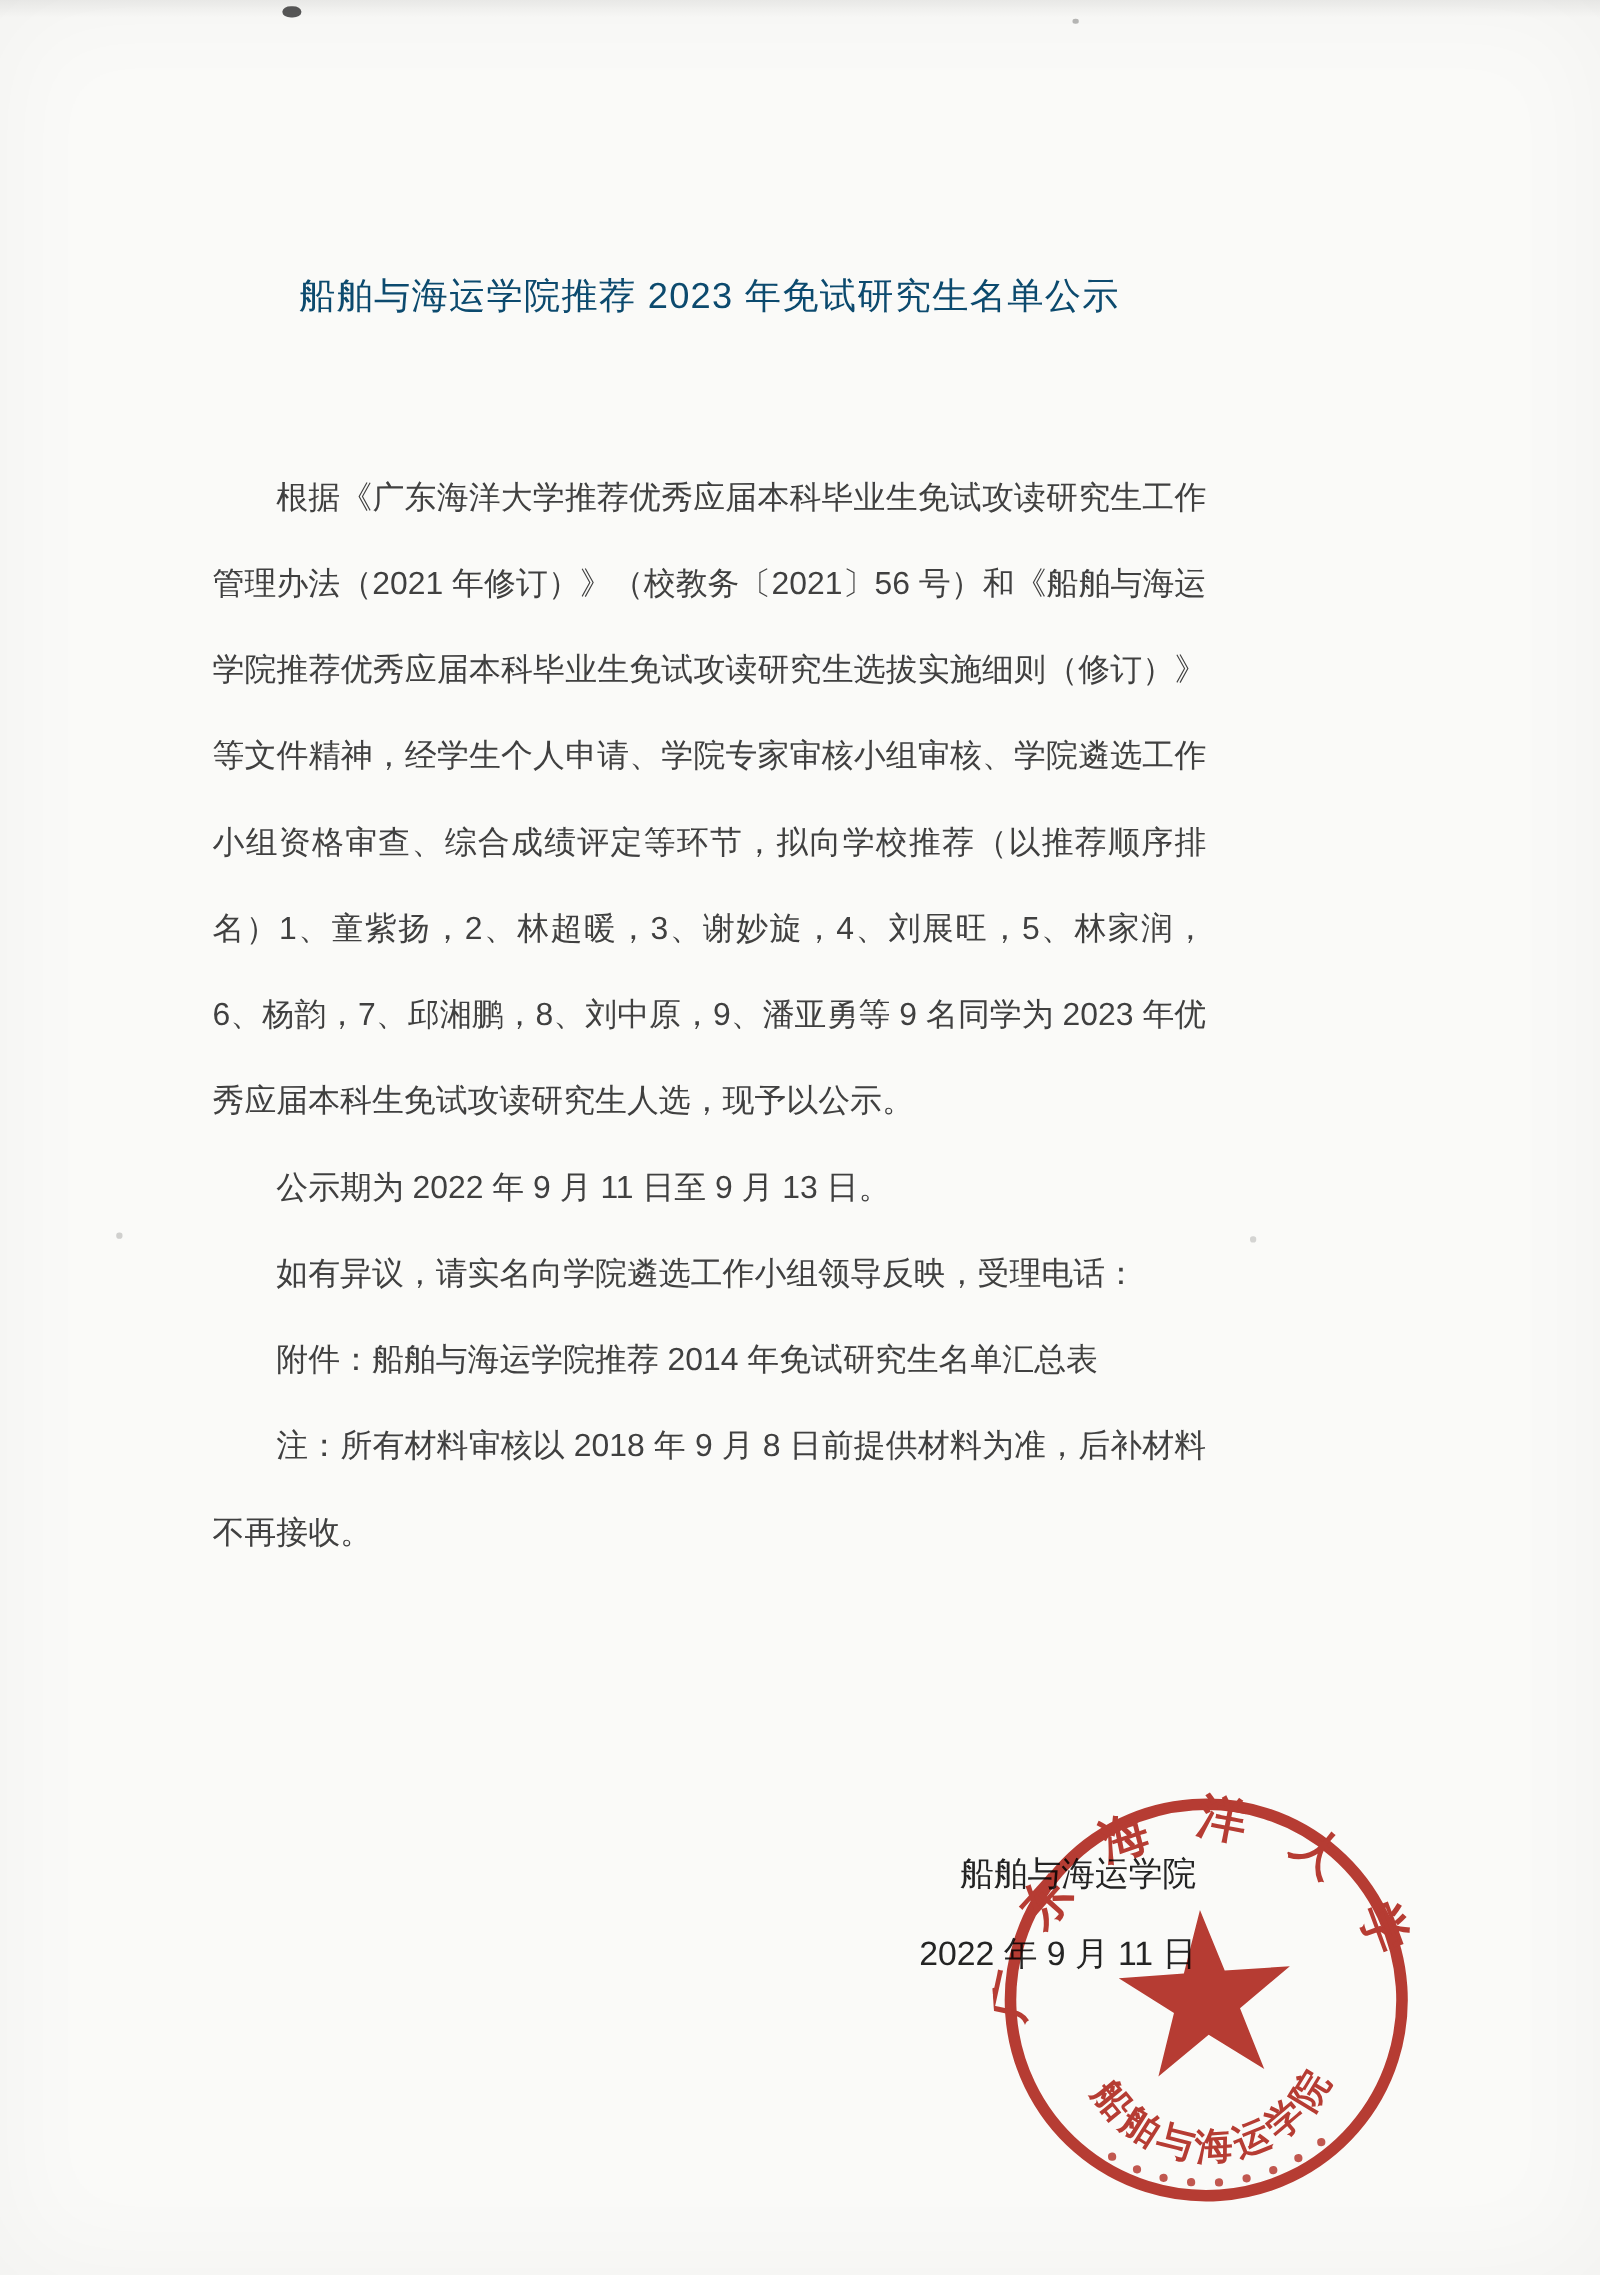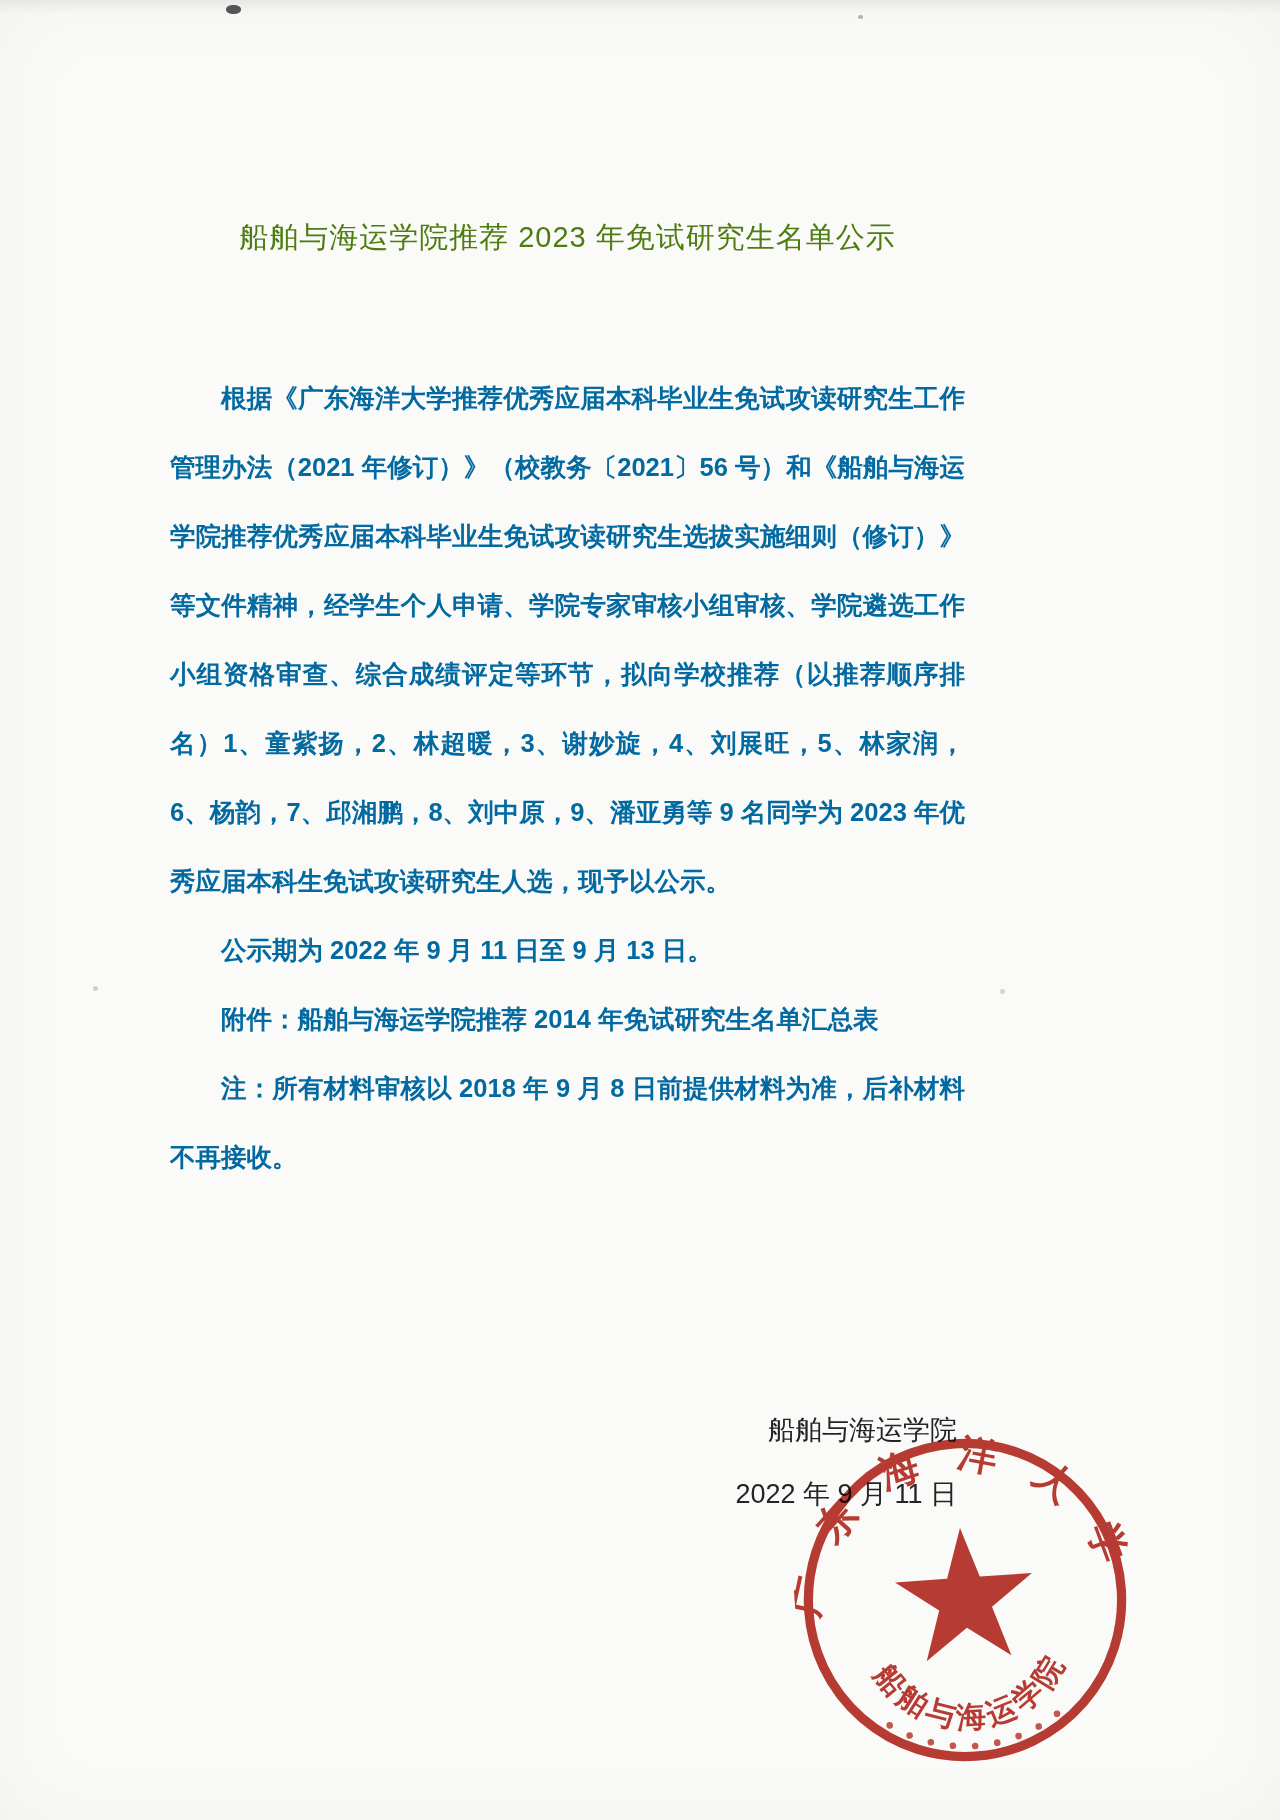--- a/index.html
+++ b/index.html
@@ -26,31 +26,30 @@
     left: 170px;
     top: 214px;
     width: 795px;
   }
   .doc-title {
     margin: 0 0 104px 0;
     font-size: 29px;
     line-height: 46px;
     font-weight: 500;
     text-align: center;
-    color: #4d7c0f;
+    color: #0c4a6e;
     letter-spacing: 1px;
   }
   .body p {
     margin: 0;
     font-size: 25.5px;
     line-height: 69px;
     text-align: justify;
     text-indent: 2em;
-    color: #0369a1;
-    font-weight: bold;
+    color: #404040;
   }
   .signature {
     margin-top: 206px;
     text-align: right;
     padding-right: 8px;
     font-size: 27px;
     line-height: 64px;
     color: #242424;
     position: relative;
     z-index: 1;
@@ -83,20 +82,21 @@
   <span class="speck speck-2"></span>
   <span class="speck speck-3"></span>
   <span class="speck speck-4"></span>
 
   <div class="content">
     <h1 class="doc-title">船舶与海运学院推荐 2023 年免试研究生名单公示</h1>
 
     <div class="body">
       <p>根据《广东海洋大学推荐优秀应届本科毕业生免试攻读研究生工作管理办法（2021 年修订）》（校教务〔2021〕56 号）和《船舶与海运学院推荐优秀应届本科毕业生免试攻读研究生选拔实施细则（修订）》等文件精神，经学生个人申请、学院专家审核小组审核、学院遴选工作小组资格审查、综合成绩评定等环节，拟向学校推荐（以推荐顺序排名）1、童紫扬，2、林超暖，3、谢妙旋，4、刘展旺，5、林家润，6、杨韵，7、邱湘鹏，8、刘中原，9、潘亚勇等 9 名同学为 2023 年优秀应届本科生免试攻读研究生人选，现予以公示。</p>
       <p>公示期为 2022 年 9 月 11 日至 9 月 13 日。</p>
+      <p>如有异议，请实名向学院遴选工作小组领导反映，受理电话：</p>
       <p>附件：船舶与海运学院推荐 2014 年免试研究生名单汇总表</p>
       <p>注：所有材料审核以 2018 年 9 月 8 日前提供材料为准，后补材料不再接收。</p>
     </div>
 
     <div class="signature">
       <div>船舶与海运学院</div>
       <div>2022 年 9 月 11 日</div>
     </div>
   </div>
 

